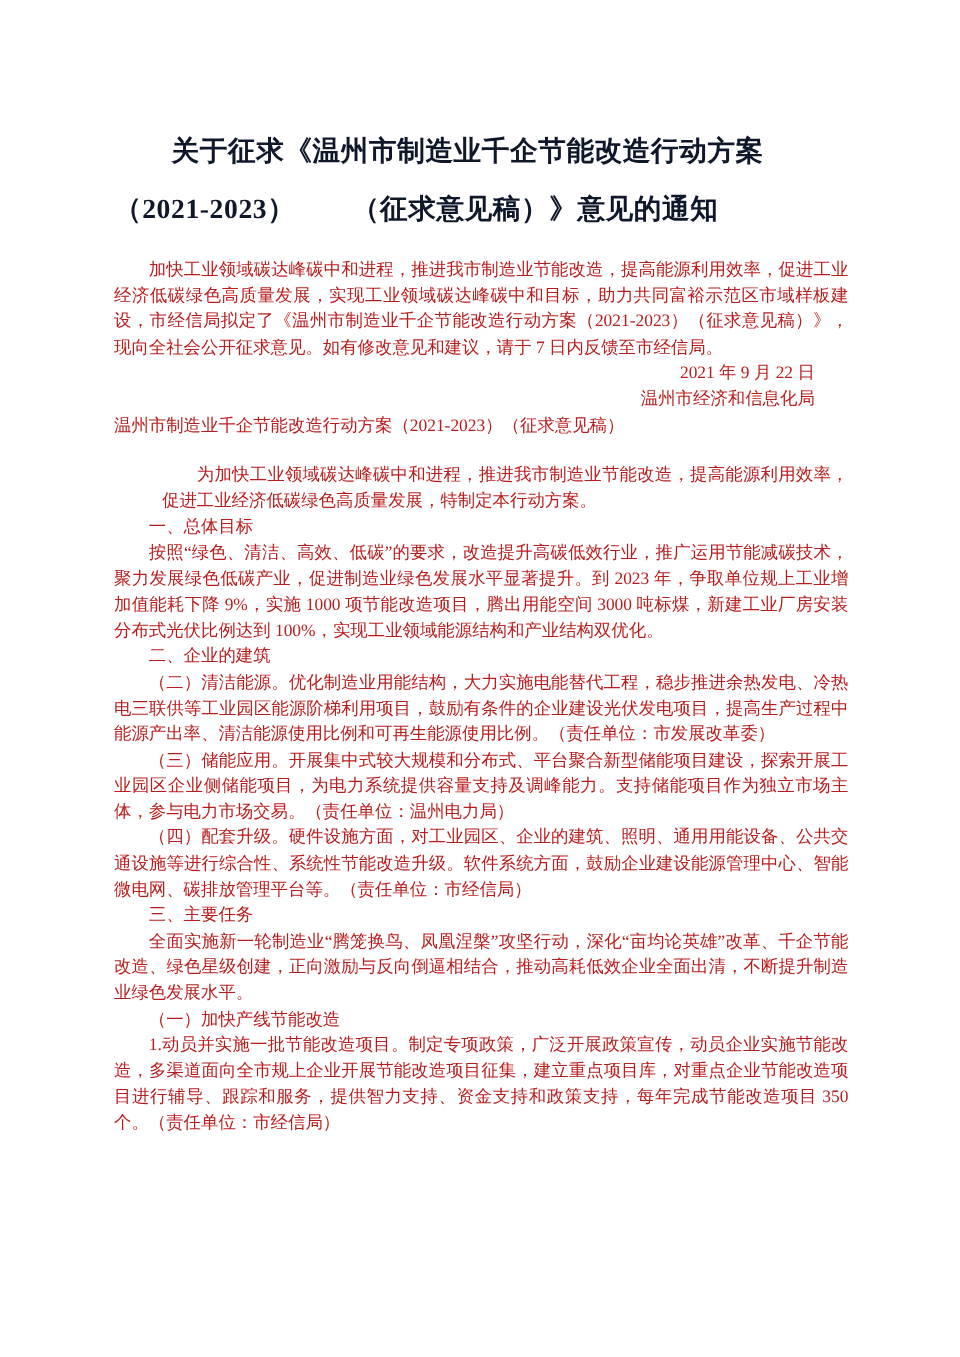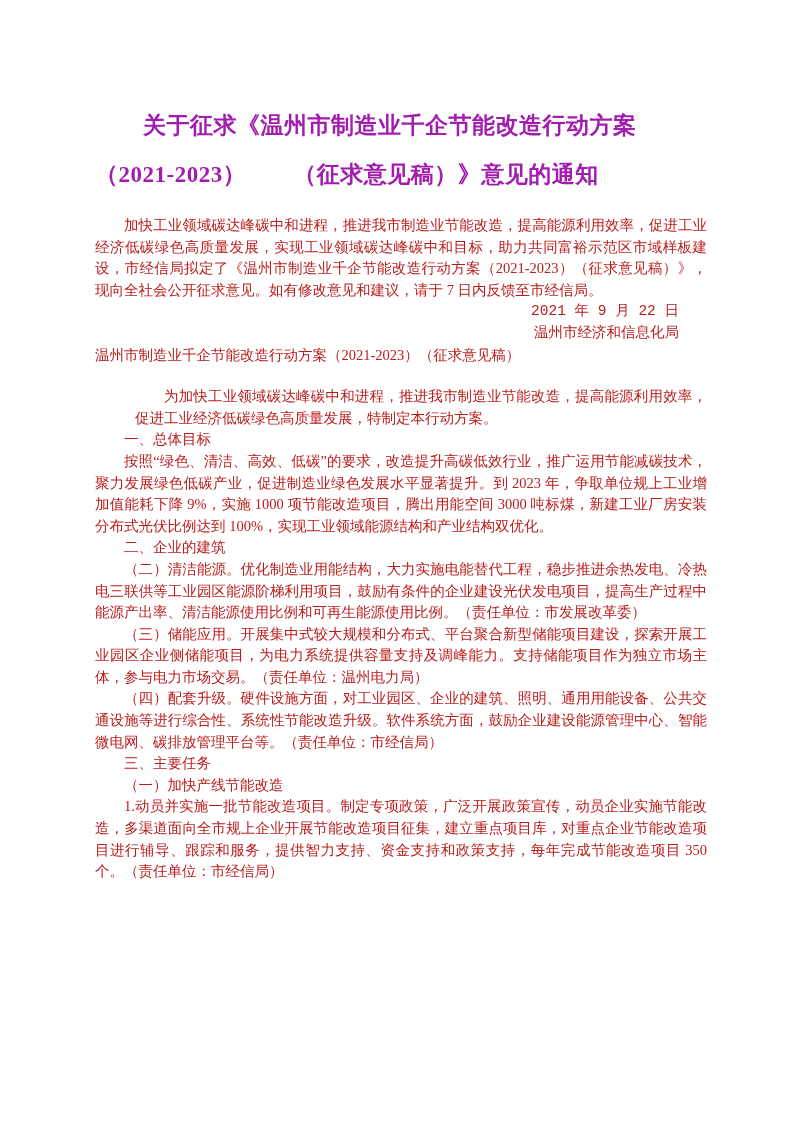--- a/index.html
+++ b/index.html
@@ -14,36 +14,36 @@
     background: #ffffff;
     box-sizing: border-box;
     padding: 101px 93px 0 95px;
     font-family: "Liberation Serif", "DejaVu Serif", serif;
     overflow: hidden;
   }
   .title {
     margin: 0 0 16px 0;
     font-size: 23px;
     font-weight: 700;
-    color: #a21caf;
+    color: #0f172a;
     line-height: 49px;
     letter-spacing: 0.5px;
   }
   .title .tl { display: block; }
   .title .tl-1 { text-indent: 48px; }
   .body-text p {
     margin: 0;
     font-size: 14.5px;
     color: #b91c1c;
     line-height: 21.6px;
     text-align: justify;
     text-justify: inter-ideograph;
   }
   .body-text p.indent { text-indent: 2em; }
-  .body-text p.right  { text-align: right; text-indent: 0; padding-right: 28px; font-family: Liberation Mono, monospace; }
+  .body-text p.right  { text-align: right; text-indent: 0; padding-right: 28px; }
   .body-text p.center { text-align: left; text-indent: 0; }
   .body-text p.gap    { margin-top: 20px; margin-left: 40px; }
 </style>
 </head>
 <body>
 
 <div class="page">
   <h1 class="title">
     <span class="tl tl-1">关于征求《温州市制造业千企节能改造行动方案</span>
     <span class="tl">（2021-2023）　　（征求意见稿）》意见的通知</span>
@@ -55,16 +55,17 @@
     <p class="right">温州市经济和信息化局</p>
     <p class="center">温州市制造业千企节能改造行动方案（2021-2023）（征求意见稿）</p>
     <p class="indent gap">为加快工业领域碳达峰碳中和进程，推进我市制造业节能改造，提高能源利用效率，促进工业经济低碳绿色高质量发展，特制定本行动方案。</p>
     <p class="indent">一、总体目标</p>
     <p class="indent">按照“绿色、清洁、高效、低碳”的要求，改造提升高碳低效行业，推广运用节能减碳技术，聚力发展绿色低碳产业，促进制造业绿色发展水平显著提升。到 2023 年，争取单位规上工业增加值能耗下降 9%，实施 1000 项节能改造项目，腾出用能空间 3000 吨标煤，新建工业厂房安装分布式光伏比例达到 100%，实现工业领域能源结构和产业结构双优化。</p>
     <p class="indent">二、企业的建筑</p>
     <p class="indent">（二）清洁能源。优化制造业用能结构，大力实施电能替代工程，稳步推进余热发电、冷热电三联供等工业园区能源阶梯利用项目，鼓励有条件的企业建设光伏发电项目，提高生产过程中能源产出率、清洁能源使用比例和可再生能源使用比例。（责任单位：市发展改革委）</p>
     <p class="indent">（三）储能应用。开展集中式较大规模和分布式、平台聚合新型储能项目建设，探索开展工业园区企业侧储能项目，为电力系统提供容量支持及调峰能力。支持储能项目作为独立市场主体，参与电力市场交易。（责任单位：温州电力局）</p>
     <p class="indent">（四）配套升级。硬件设施方面，对工业园区、企业的建筑、照明、通用用能设备、公共交通设施等进行综合性、系统性节能改造升级。软件系统方面，鼓励企业建设能源管理中心、智能微电网、碳排放管理平台等。（责任单位：市经信局）</p>
     <p class="indent">三、主要任务</p>
+    <p class="indent">全面实施新一轮制造业“腾笼换鸟、凤凰涅槃”攻坚行动，深化“亩均论英雄”改革、千企节能改造、绿色星级创建，正向激励与反向倒逼相结合，推动高耗低效企业全面出清，不断提升制造业绿色发展水平。</p>
     <p class="indent">（一）加快产线节能改造</p>
     <p class="indent">1.动员并实施一批节能改造项目。制定专项政策，广泛开展政策宣传，动员企业实施节能改造，多渠道面向全市规上企业开展节能改造项目征集，建立重点项目库，对重点企业节能改造项目进行辅导、跟踪和服务，提供智力支持、资金支持和政策支持，每年完成节能改造项目 350 个。（责任单位：市经信局）</p>
   </div>
 </div>
 
 </body></html>

